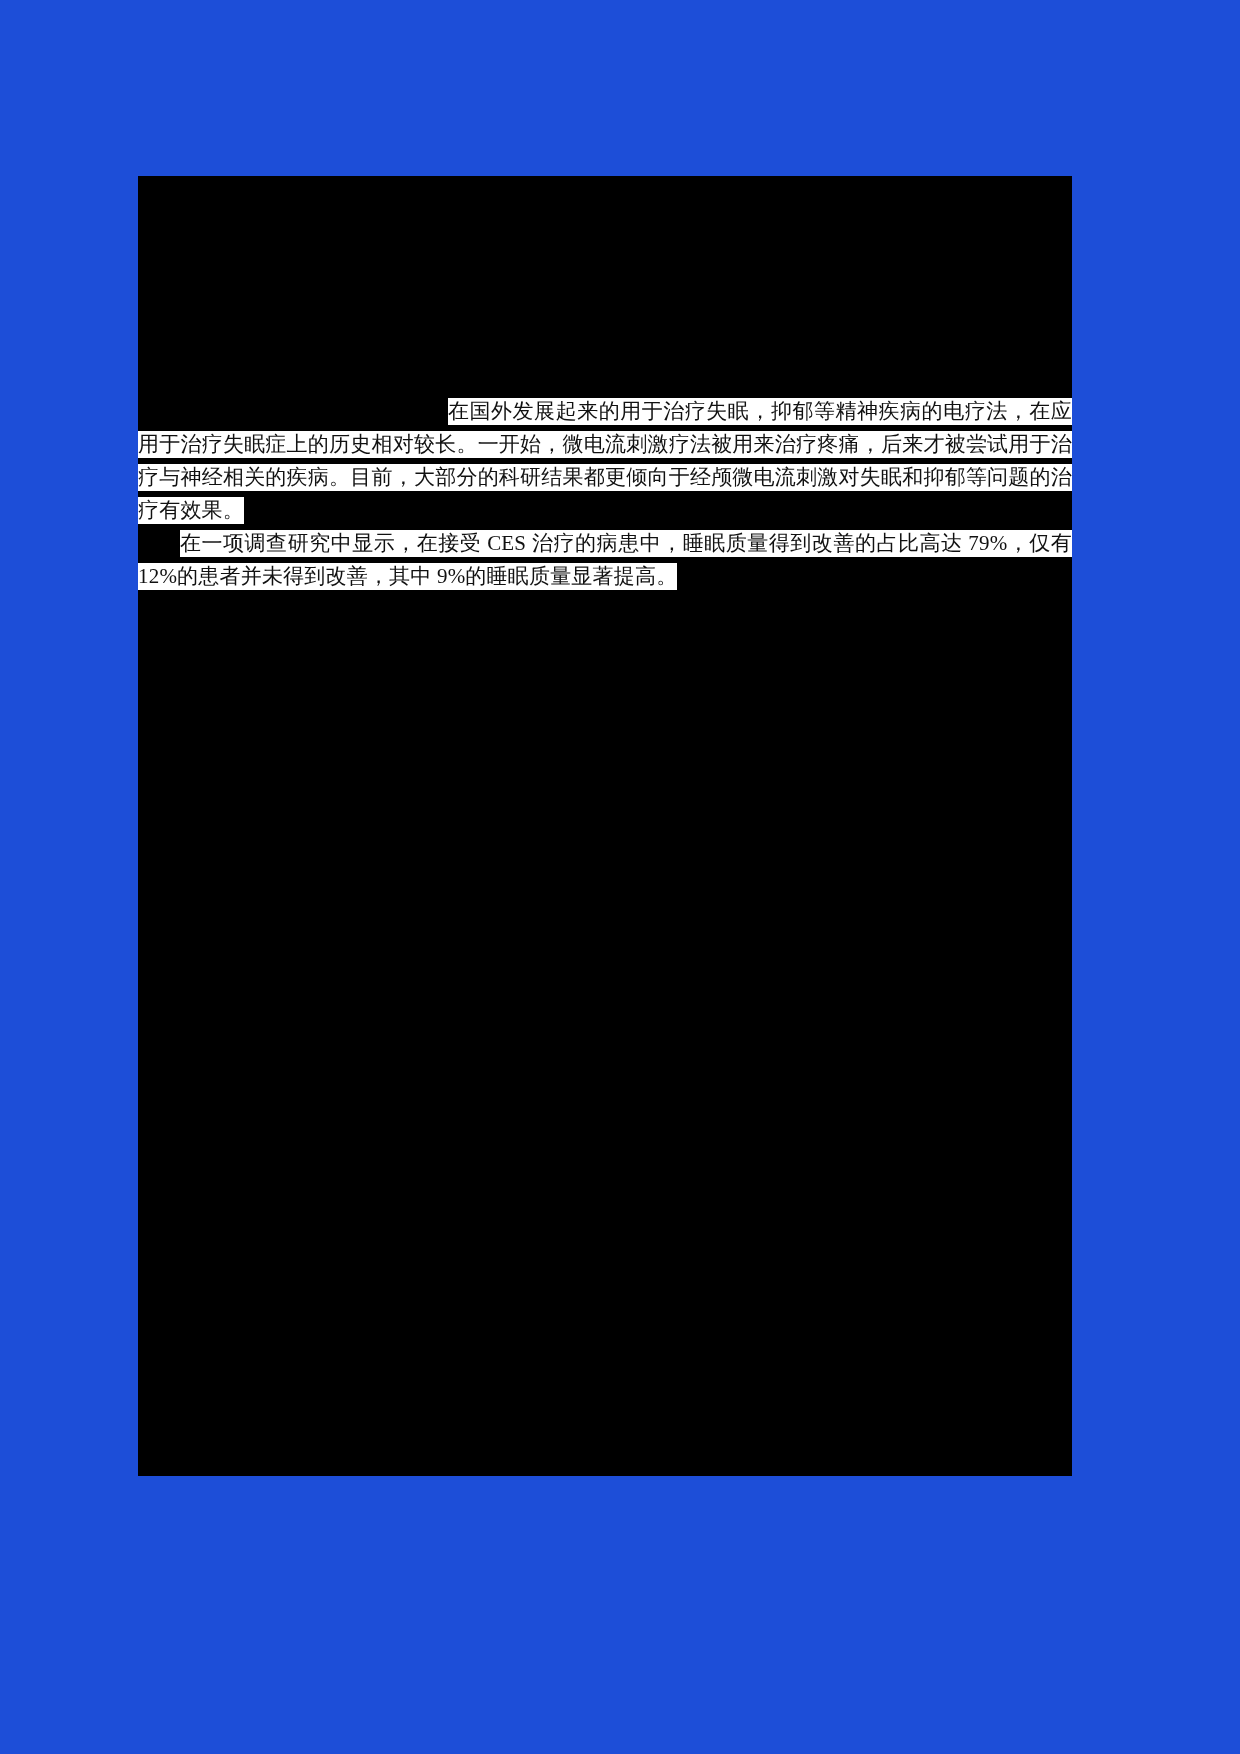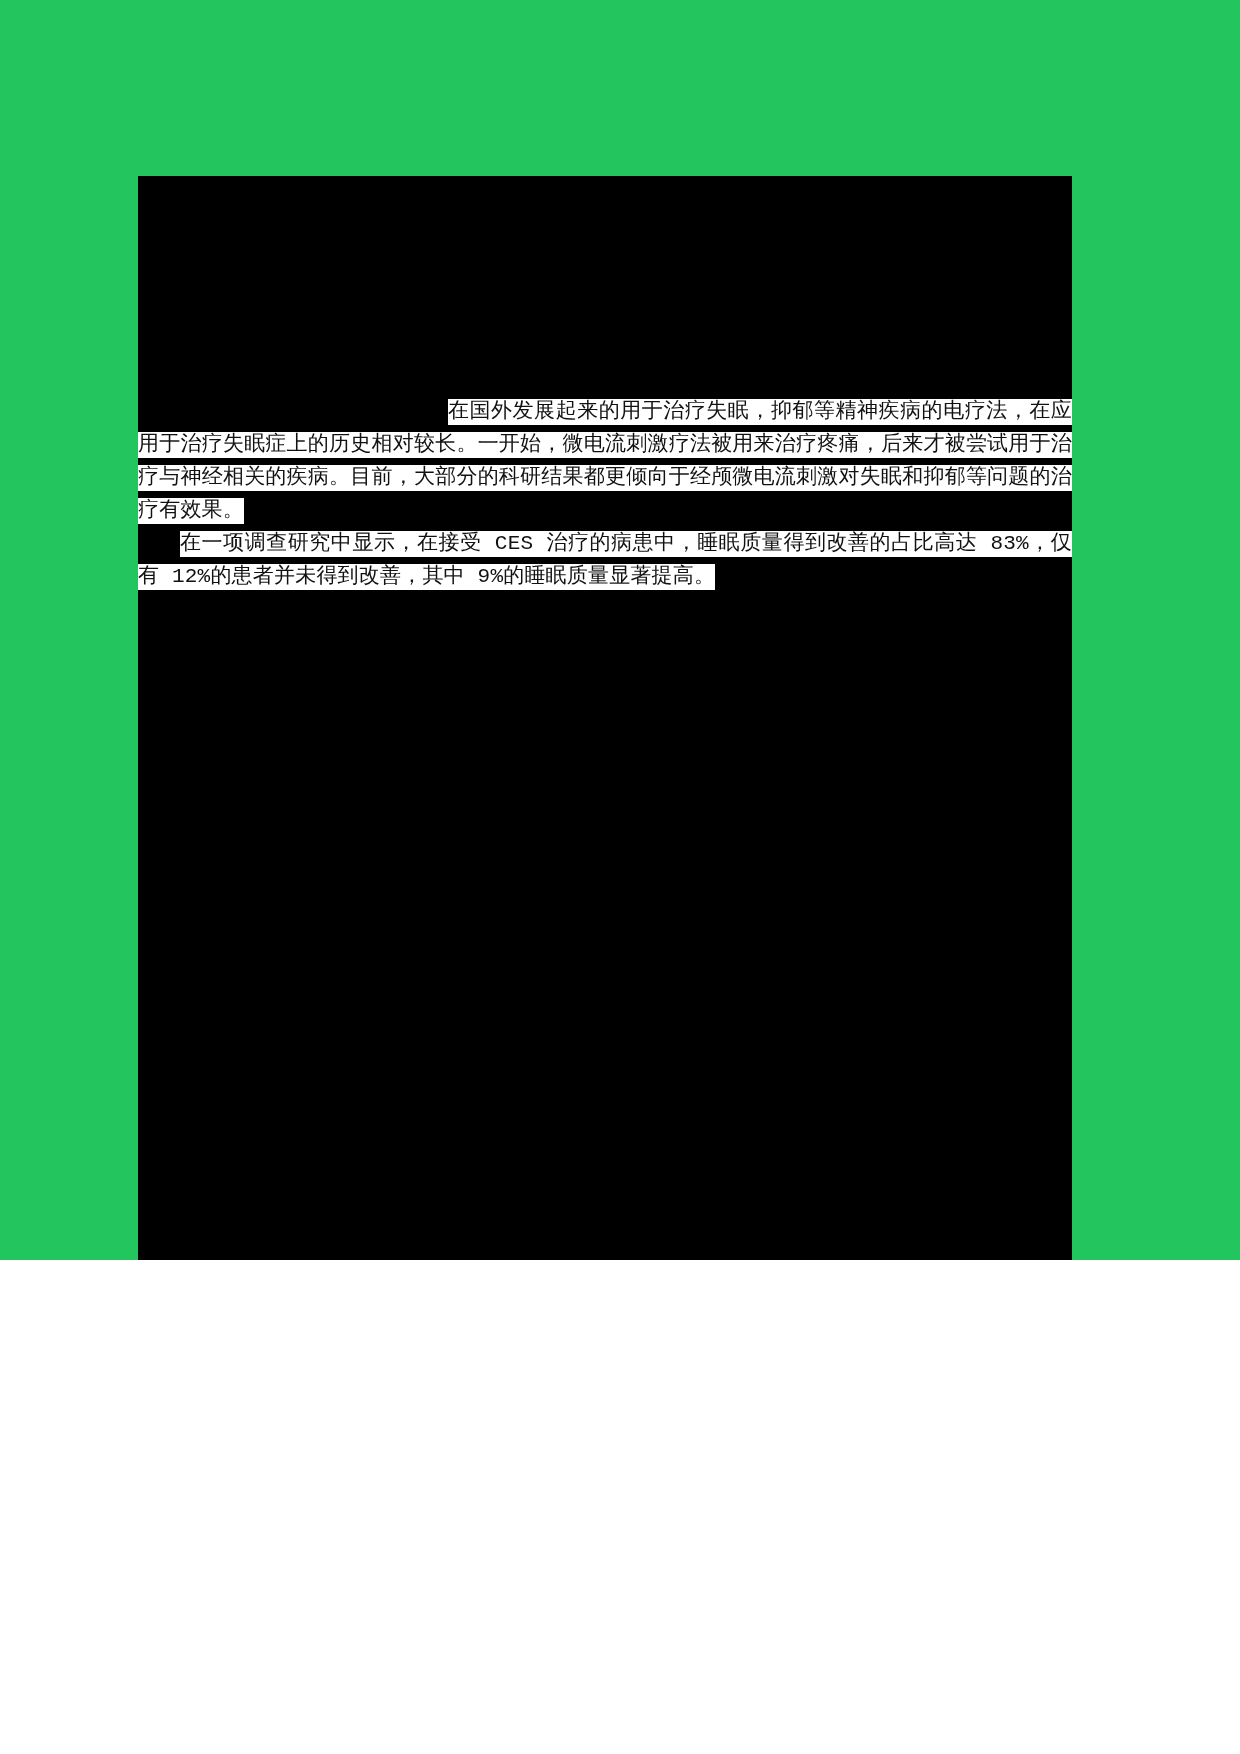--- a/index.html
+++ b/index.html
@@ -3,24 +3,24 @@
 <meta charset="utf-8">
 <style>
   html, body {
     margin: 0;
     padding: 0;
     background: #ffffff;
   }
   .page {
     position: relative;
     width: 1240px;
-    height: 1260px;
-    background: #22c55e;
+    height: 1754px;
+    background: #1d4ed8;
     overflow: hidden;
-    font-family: Liberation Mono, monospace;
+    font-family: Liberation Serif, serif;
   }
   
   .doc-canvas {
     position: absolute;
     left: 138px;
     top: 176px;
     width: 934px;
     height: 1300px;
     background: #000000;
   }
@@ -57,18 +57,18 @@
 <body>
 
 <div class="page">
 
   <div class="doc-canvas"></div>
 
   <div class="text-block">
 
     <p class="para first"><span class="run">在国外发展起来的用于治疗失眠，抑郁等精神疾病的电疗法，在应用于治疗失眠症上的历史相对较长。一开始，微电流刺激疗法被用来治疗疼痛，后来才被尝试用于治疗与神经相关的疾病。目前，大部分的科研结果都更倾向于经颅微电流刺激对失眠和抑郁等问题的治疗有效果。</span></p>
 
-    <p class="para indent"><span class="run">在一项调查研究中显示，在接受 CES 治疗的病患中，睡眠质量得到改善的占比高达 83%，仅有 12%的患者并未得到改善，其中 9%的睡眠质量显著提高。</span></p>
+    <p class="para indent"><span class="run">在一项调查研究中显示，在接受 CES 治疗的病患中，睡眠质量得到改善的占比高达 79%，仅有 12%的患者并未得到改善，其中 9%的睡眠质量显著提高。</span></p>
 
 
   </div>
 
 </div>
 
 </body></html>

